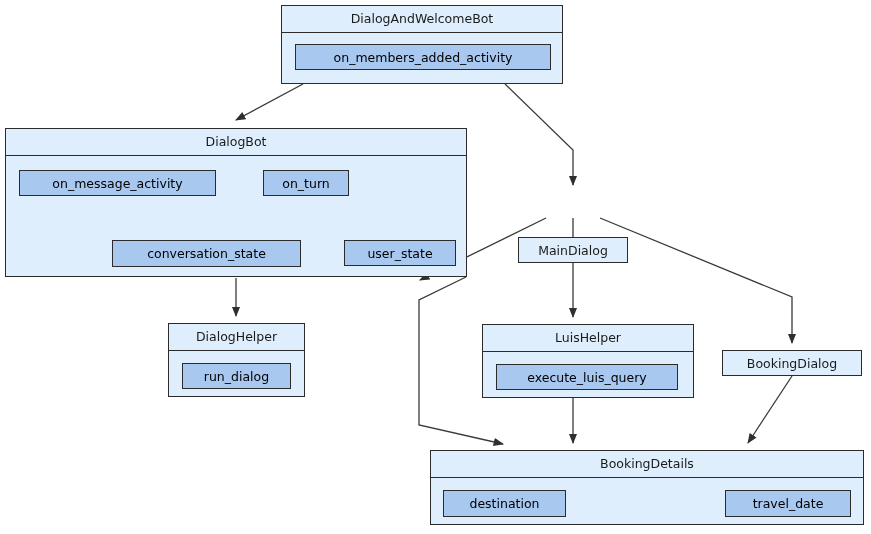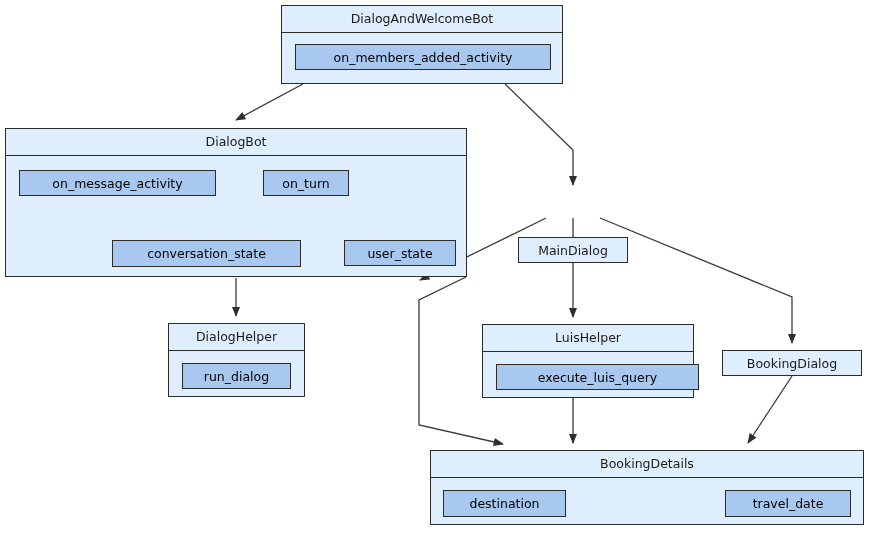--- a/index.html
+++ b/index.html
@@ -133,21 +133,21 @@
     <div class="cls-body" style="height:45px;">
       <div class="member" style="left:13px; top:12px; width:109px; height:26px;">run_dialog</div>
     </div>
   </div>
 
   <div class="node" style="left:518px; top:201px; width:110px; height:26px;margin-top:36px;">MainDialog</div>
 
   <div class="cls" style="left:482px; top:324px; width:212px; height:74px;">
     <div class="cls-title">LuisHelper</div>
     <div class="cls-body" style="height:45px;">
-      <div class="member" style="left:13px; top:12px; width:203px; height:26px;">execute_luis_query</div>
+      <div class="member" style="left:13px; top:12px; width:182px; height:26px;">execute_luis_query</div>
     </div>
   </div>
 
   <div class="node" style="left:722px; top:350px; width:140px; height:26px;">BookingDialog</div>
 
   <div class="cls" style="left:430px; top:450px; width:434px; height:75px;">
     <div class="cls-title">BookingDetails</div>
     <div class="cls-body" style="height:46px;">
       <div class="member" style="left:12px; top:12px; width:123px; height:27px;">destination</div>
       <div class="member" style="left:294px; top:12px; width:126px; height:27px;">travel_date</div>

